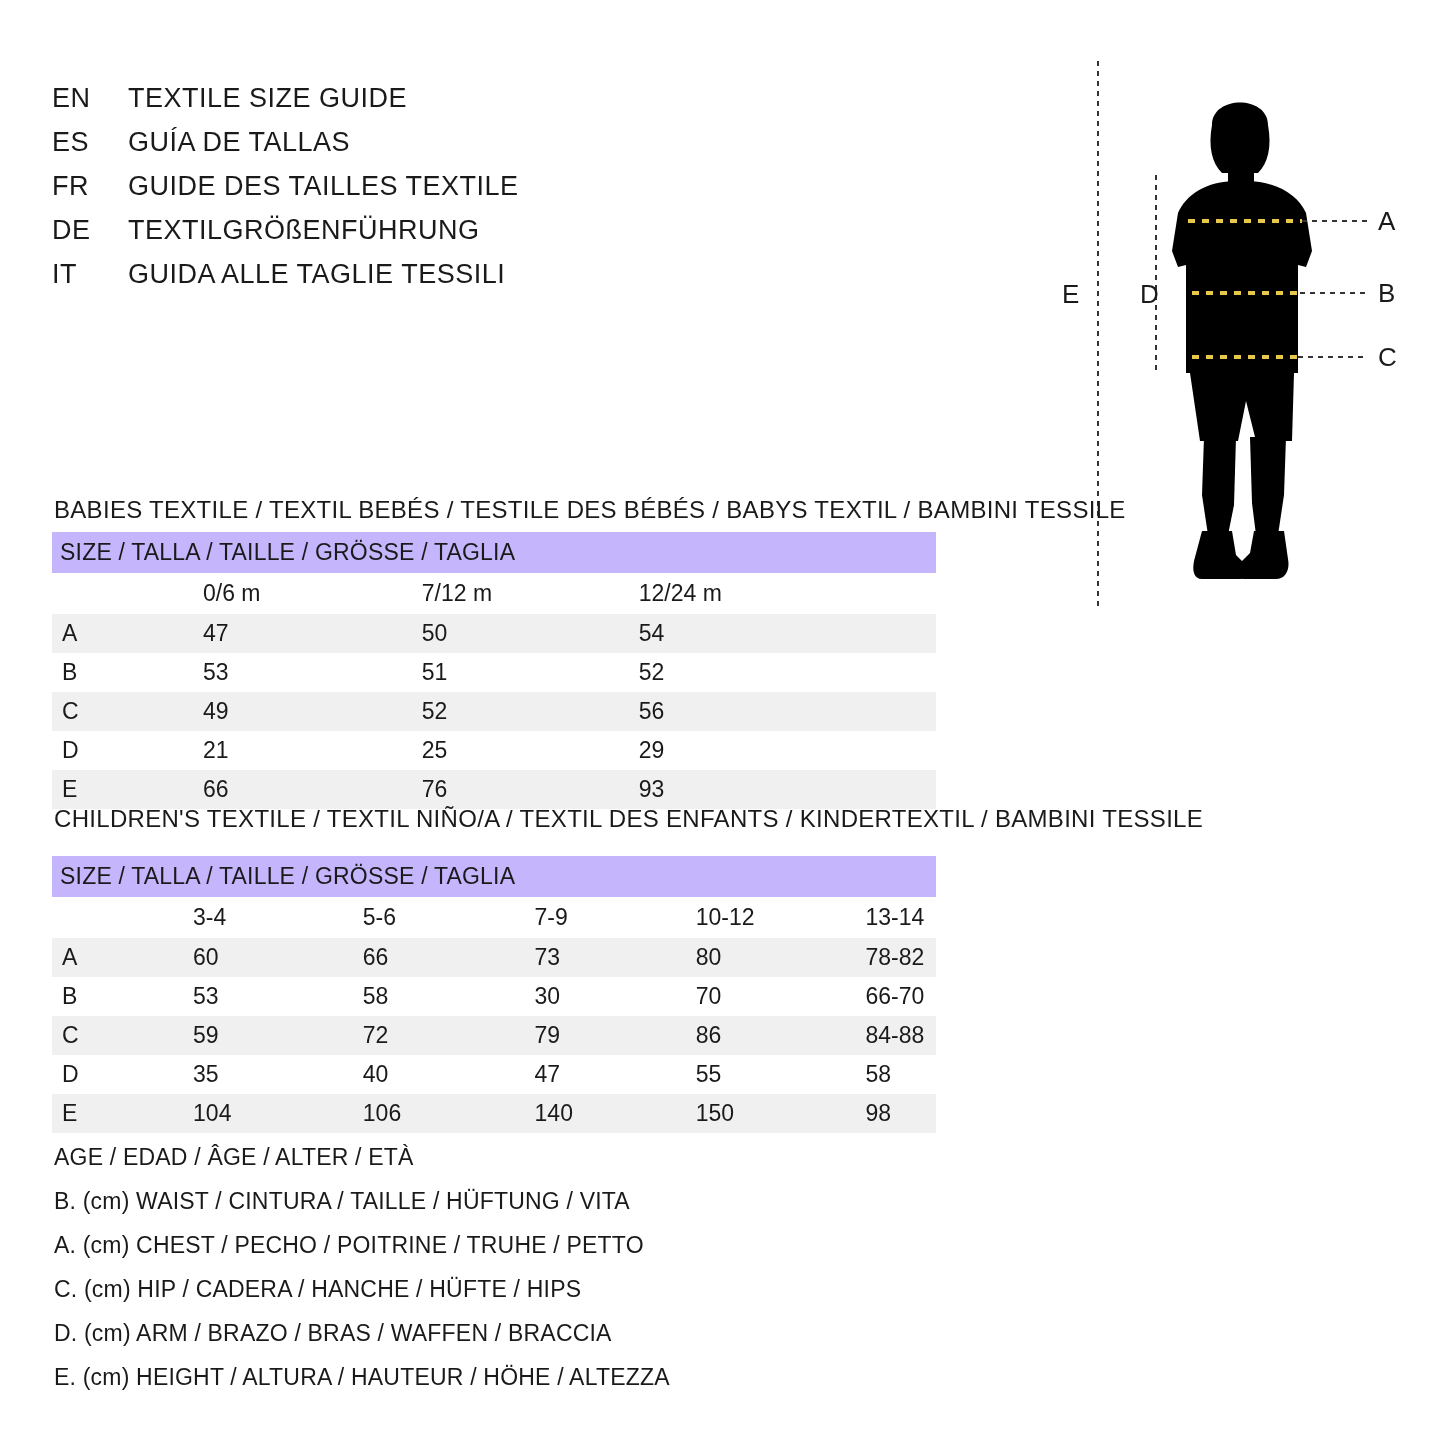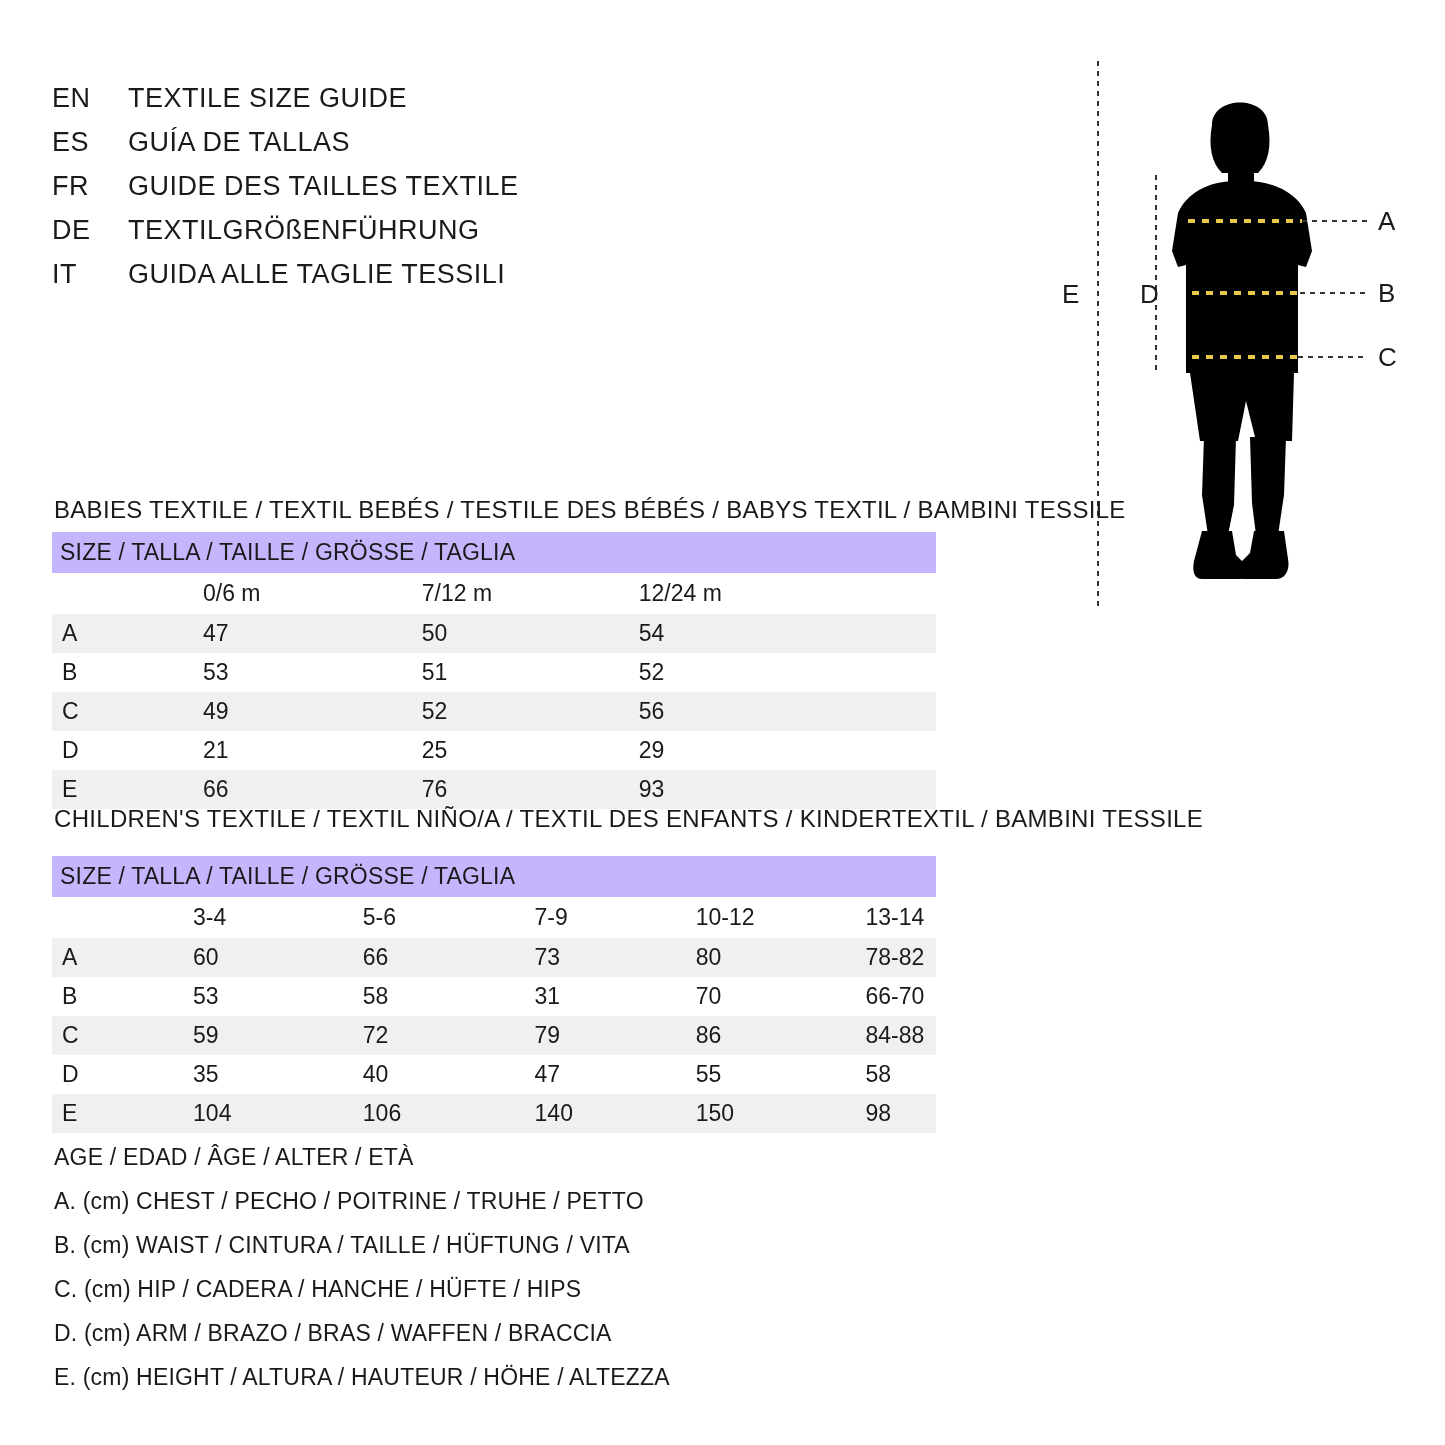--- a/index.html
+++ b/index.html
@@ -262,21 +262,21 @@
       <td class="c-c1">60</td>
       <td class="c-c2">66</td>
       <td class="c-c3">73</td>
       <td class="c-c4">80</td>
       <td class="c-c5">78-82</td>
     </tr>
     <tr class="data-row plain">
       <td class="col-label">B</td>
       <td class="c-c1">53</td>
       <td class="c-c2">58</td>
-      <td class="c-c3">31</td>
+      <td class="c-c3">30</td>
       <td class="c-c4">70</td>
       <td class="c-c5">66-70</td>
     </tr>
     <tr class="data-row shade">
       <td class="col-label">C</td>
       <td class="c-c1">59</td>
       <td class="c-c2">72</td>
       <td class="c-c3">79</td>
       <td class="c-c4">86</td>
       <td class="c-c5">84-88</td>
@@ -295,18 +295,18 @@
       <td class="c-c2">106</td>
       <td class="c-c3">140</td>
       <td class="c-c4">150</td>
       <td class="c-c5">98</td>
     </tr>
   </tbody>
 </table>
 
 <div class="legend">
   <div class="legend-line">AGE / EDAD / ÂGE / ALTER / ETÀ</div>
+  <div class="legend-line">B. (cm) WAIST / CINTURA / TAILLE / HÜFTUNG / VITA</div>
   <div class="legend-line">A. (cm) CHEST / PECHO / POITRINE / TRUHE / PETTO</div>
-  <div class="legend-line">B. (cm) WAIST / CINTURA / TAILLE / HÜFTUNG / VITA</div>
   <div class="legend-line">C. (cm) HIP / CADERA / HANCHE / HÜFTE / HIPS</div>
   <div class="legend-line">D. (cm) ARM / BRAZO / BRAS / WAFFEN / BRACCIA</div>
   <div class="legend-line">E. (cm) HEIGHT / ALTURA / HAUTEUR / HÖHE / ALTEZZA</div>
 </div>
 
 </body></html>

